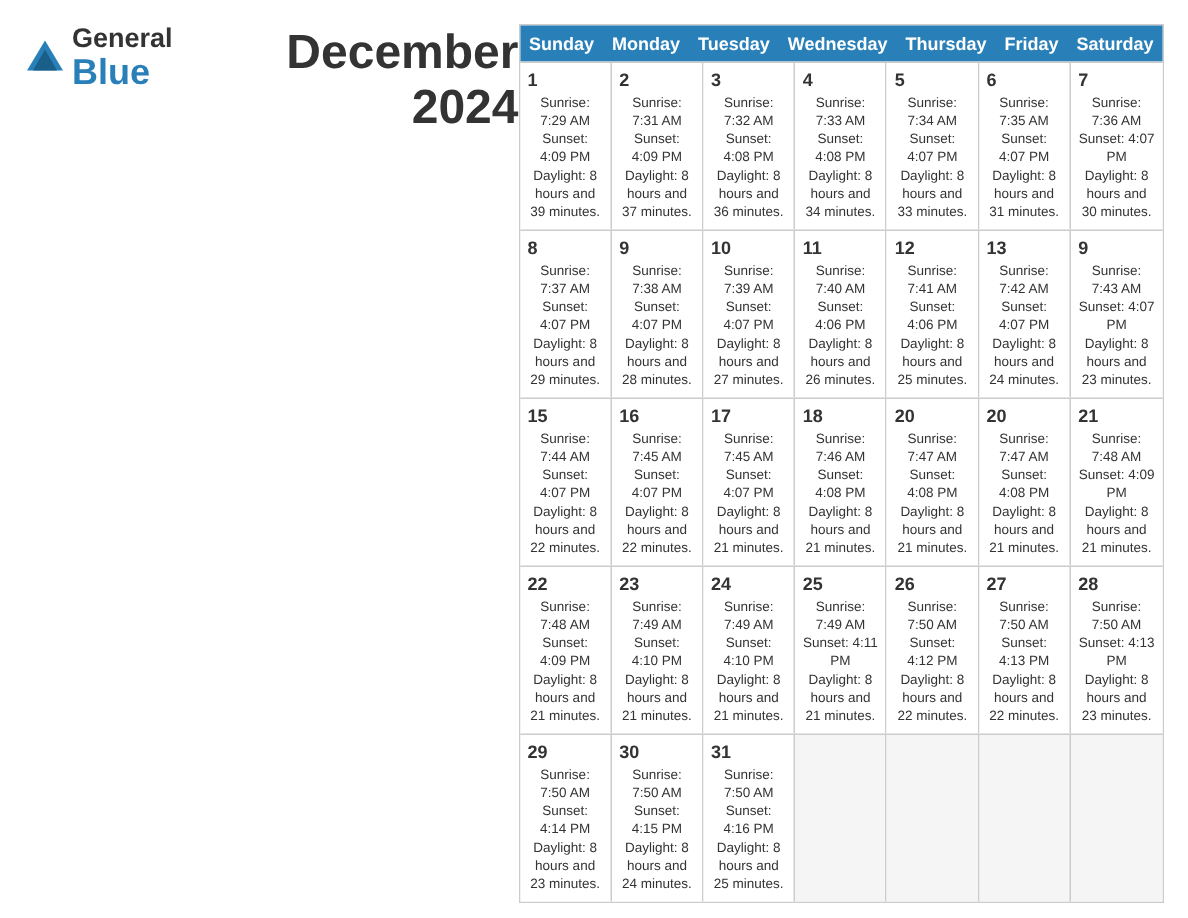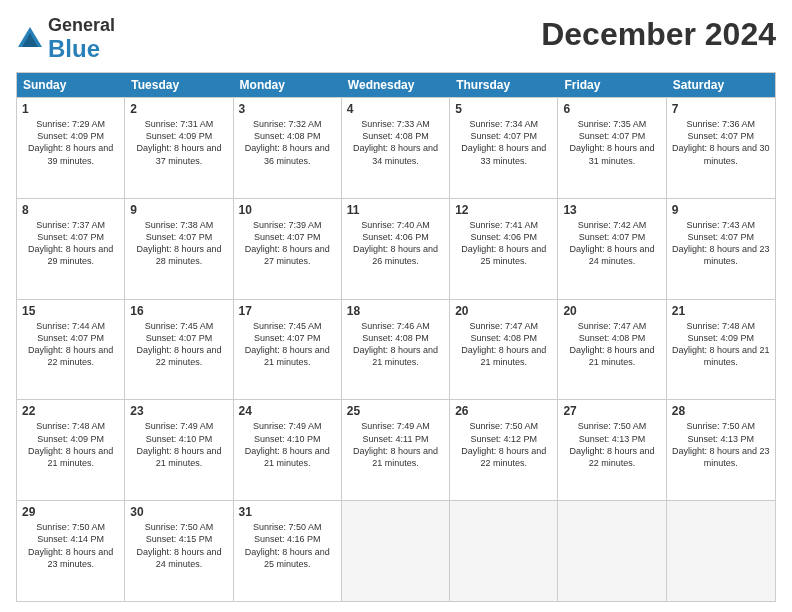--- a/index.html
+++ b/index.html
@@ -8,21 +8,20 @@
       background: #fff;
       width: 792px;
       height: 612px;
       overflow: hidden;
     }
     .page {
       width: 792px;
       height: 612px;
       padding: 16px 16px 10px 16px;
       display: flex;
-      flex-direction: column;
     }
     .header {
       display: flex;
       justify-content: space-between;
       align-items: flex-start;
       margin-bottom: 10px;
     }
     .logo {
       display: flex;
       align-items: center;
@@ -132,22 +131,22 @@
       </div>
     </div>
     <div class="title-block">
       <div class="month-title">December 2024</div>
     </div>
   </div>
 
   <div class="calendar">
     <div class="cal-header-row">
     <div class="cal-header-cell">Sunday</div>
+        <div class="cal-header-cell">Monday</div>
         <div class="cal-header-cell">Tuesday</div>
-        <div class="cal-header-cell">Monday</div>
         <div class="cal-header-cell">Wednesday</div>
         <div class="cal-header-cell">Thursday</div>
         <div class="cal-header-cell">Friday</div>
         <div class="cal-header-cell">Saturday</div>
       </div>
     <div class="cal-body">
     <div class="cal-week">
           <div class="cal-cell">
             <div class="day-num">1</div>
             <div class="cell-text">Sunrise: 7:29 AM<br>Sunset: 4:09 PM<br>Daylight: 8 hours and 39 minutes.</div>

